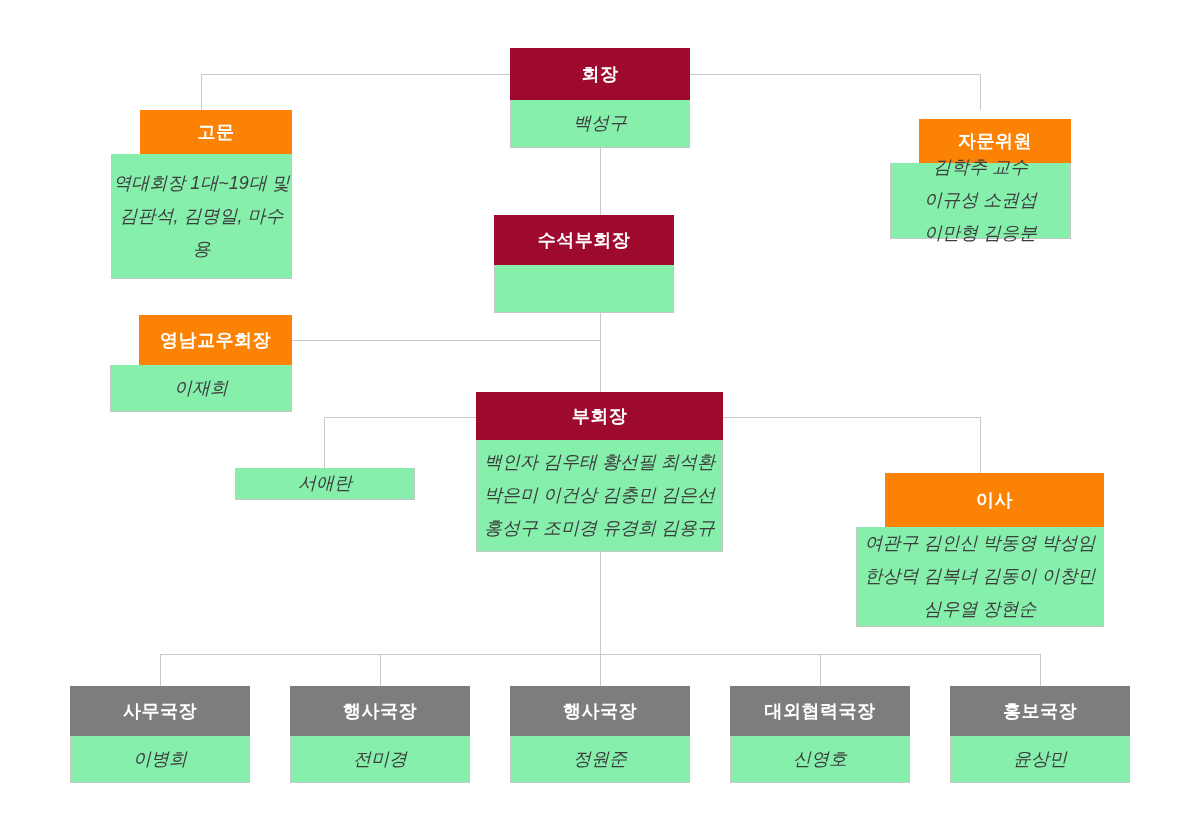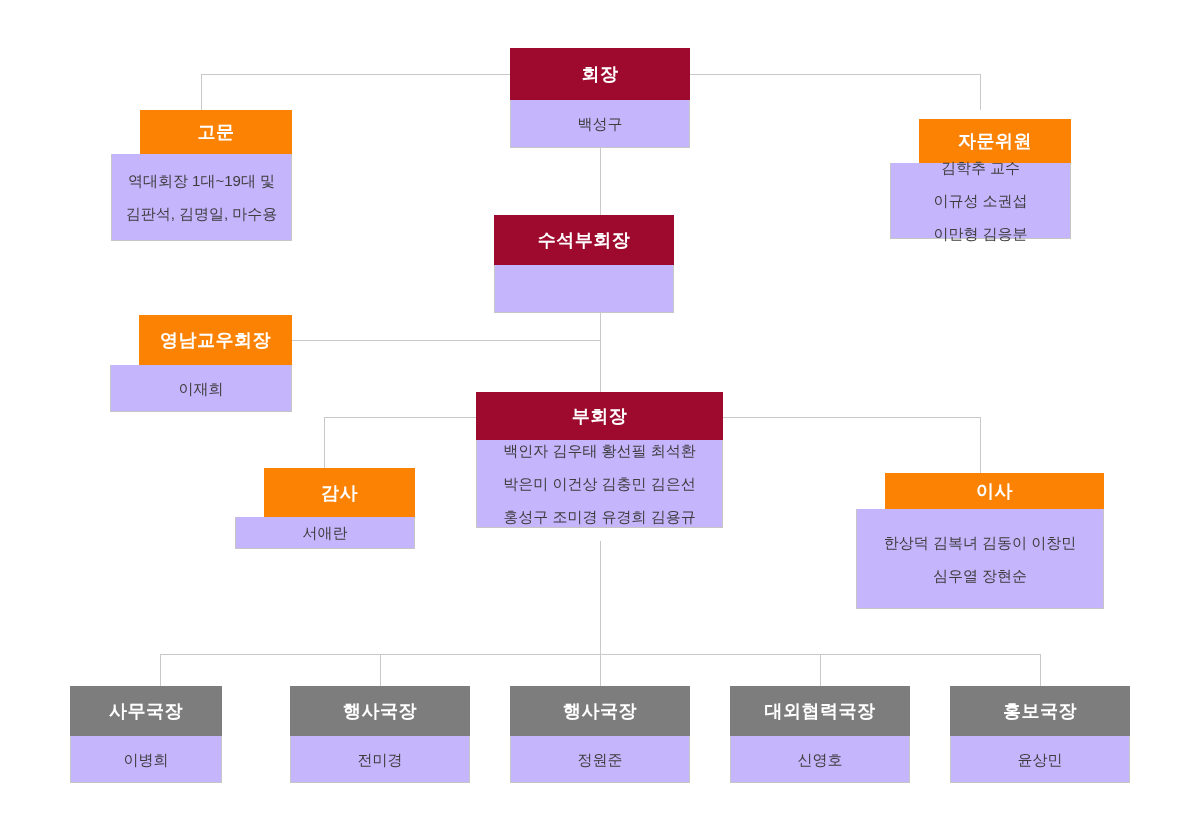--- a/index.html
+++ b/index.html
@@ -17,24 +17,25 @@
   }
   .node{position:absolute;}
   .hd{
     display:flex;align-items:center;justify-content:center;
     color:#fff;font-weight:bold;font-size:18px;letter-spacing:0.5px;
   }
   .hd.crimson{background:var(--crimson);}
   .hd.orange{background:var(--orange);margin-left:29px;}
   .hd.gray{background:var(--gray);}
   .bd{
-    background:#c4b5fd;border:1px solid var(--border);border-top:none;
+    background:#86efac;border:1px solid var(--border);border-top:none;
     display:flex;flex-direction:column;align-items:center;justify-content:center;
-    color:var(--text);font-size:15px;line-height:33px;text-align:center;
+    color:var(--text);font-size:18px;line-height:33px;text-align:center;
     box-sizing:border-box;
+    font-style:italic;
   }
   .line{position:absolute;background:var(--line);}
 </style>
 </head>
 <body>
 
 <div class="stage">
 
   <div class="line" style="left:201px;top:74px;width:309px;height:1px"></div>
   <div class="line" style="left:690px;top:74px;width:291px;height:1px"></div>
@@ -57,21 +58,21 @@
 
   <div class="node" style="left:510px;top:48px;width:180px">
     <div class="hd crimson" style="height:52px">회장</div>
     <div class="bd" style="height:48px">
       <div>백성구</div>
     </div>
   </div>
 
   <div class="node" style="left:111px;top:110px;width:181px">
     <div class="hd orange" style="height:44px">고문</div>
-    <div class="bd" style="height:87px">
+    <div class="bd" style="height:125px">
       <div>역대회장 1대~19대 및</div>
       <div>김판석, 김명일, 마수용</div>
     </div>
   </div>
 
   <div class="node" style="left:890px;top:119px;width:181px">
     <div class="hd orange" style="height:44px">자문위원</div>
     <div class="bd" style="height:76px">
       <div>김학추 교수</div>
       <div>이규성 소권섭</div>
@@ -86,43 +87,43 @@
 
   <div class="node" style="left:110px;top:315px;width:182px">
     <div class="hd orange" style="height:50px">영남교우회장</div>
     <div class="bd" style="height:47px">
       <div>이재희</div>
     </div>
   </div>
 
   <div class="node" style="left:476px;top:392px;width:247px">
     <div class="hd crimson" style="height:48px">부회장</div>
-    <div class="bd" style="height:88px">
+    <div class="bd" style="height:112px">
       <div>백인자 김우태 황선필 최석환</div>
       <div>박은미 이건상 김충민 김은선</div>
       <div>홍성구 조미경 유경희 김용규</div>
     </div>
   </div>
 
   <div class="node" style="left:235px;top:468px;width:180px">
-    <div class="hd orange" style="height:49px">감사</div>
     <div class="bd" style="height:32px">
       <div>서애란</div>
     </div>
   </div>
 
   <div class="node" style="left:856px;top:473px;width:248px">
-    <div class="hd orange" style="height:36px">이사</div>
+    <div class="hd orange" style="height:54px">이사</div>
     <div class="bd" style="height:100px">
+      <div>여관구 김인신 박동영 박성임</div>
       <div>한상덕 김복녀 김동이 이창민</div>
       <div>심우열 장현순</div>
     </div>
   </div>
 
-  <div class="node" style="left:70px;top:686px;width:152px">
+  <div class="node" style="left:70px;top:686px;width:180px">
     <div class="hd gray" style="height:50px">사무국장</div>
     <div class="bd" style="height:47px">
       <div>이병희</div>
     </div>
   </div>
 
   <div class="node" style="left:290px;top:686px;width:180px">
     <div class="hd gray" style="height:50px">행사국장</div>
     <div class="bd" style="height:47px">
       <div>전미경</div>

